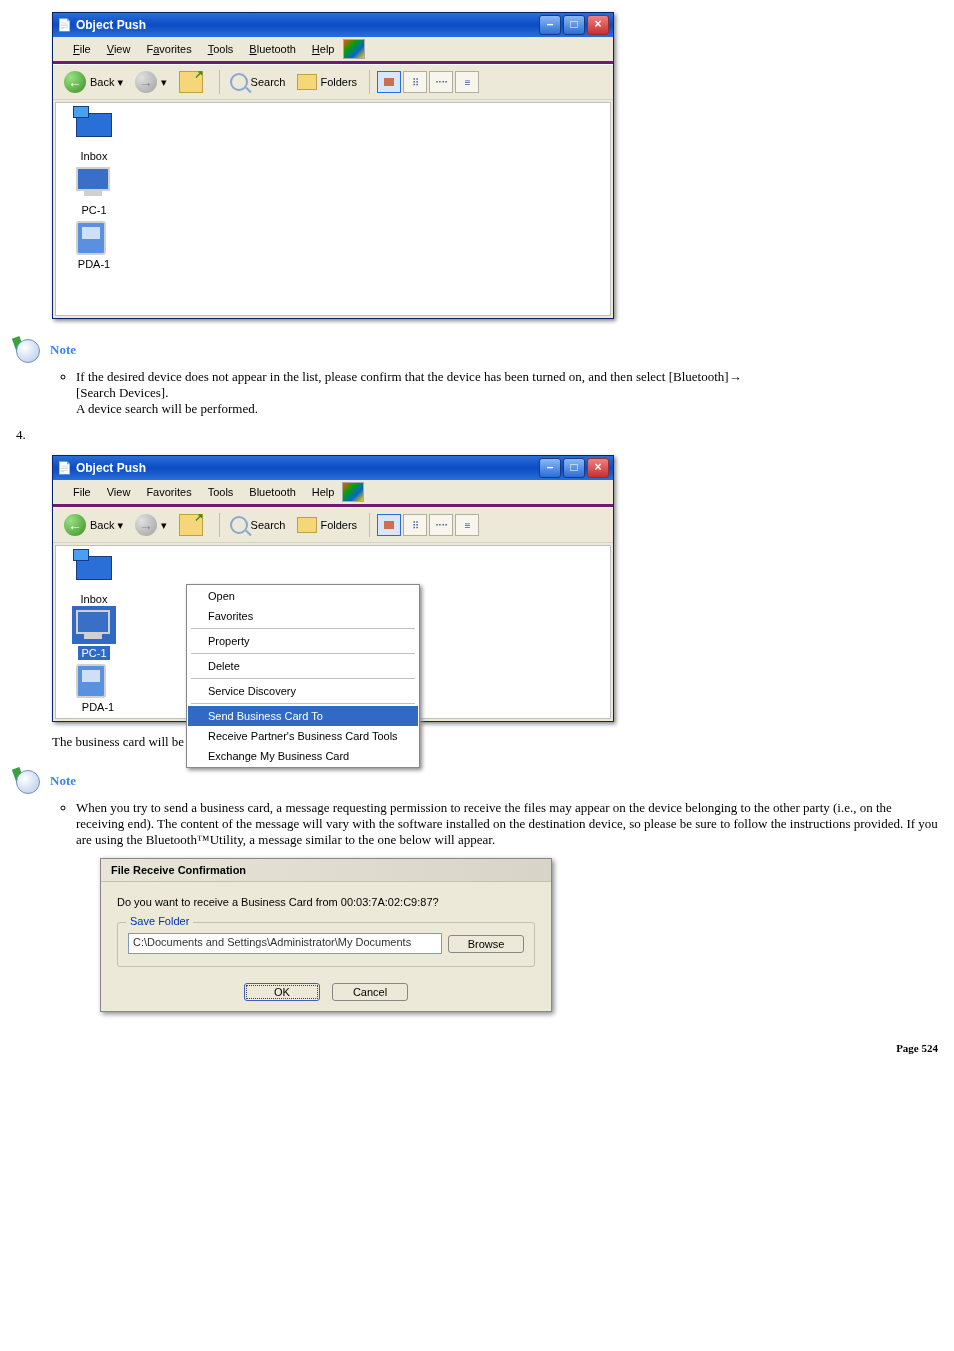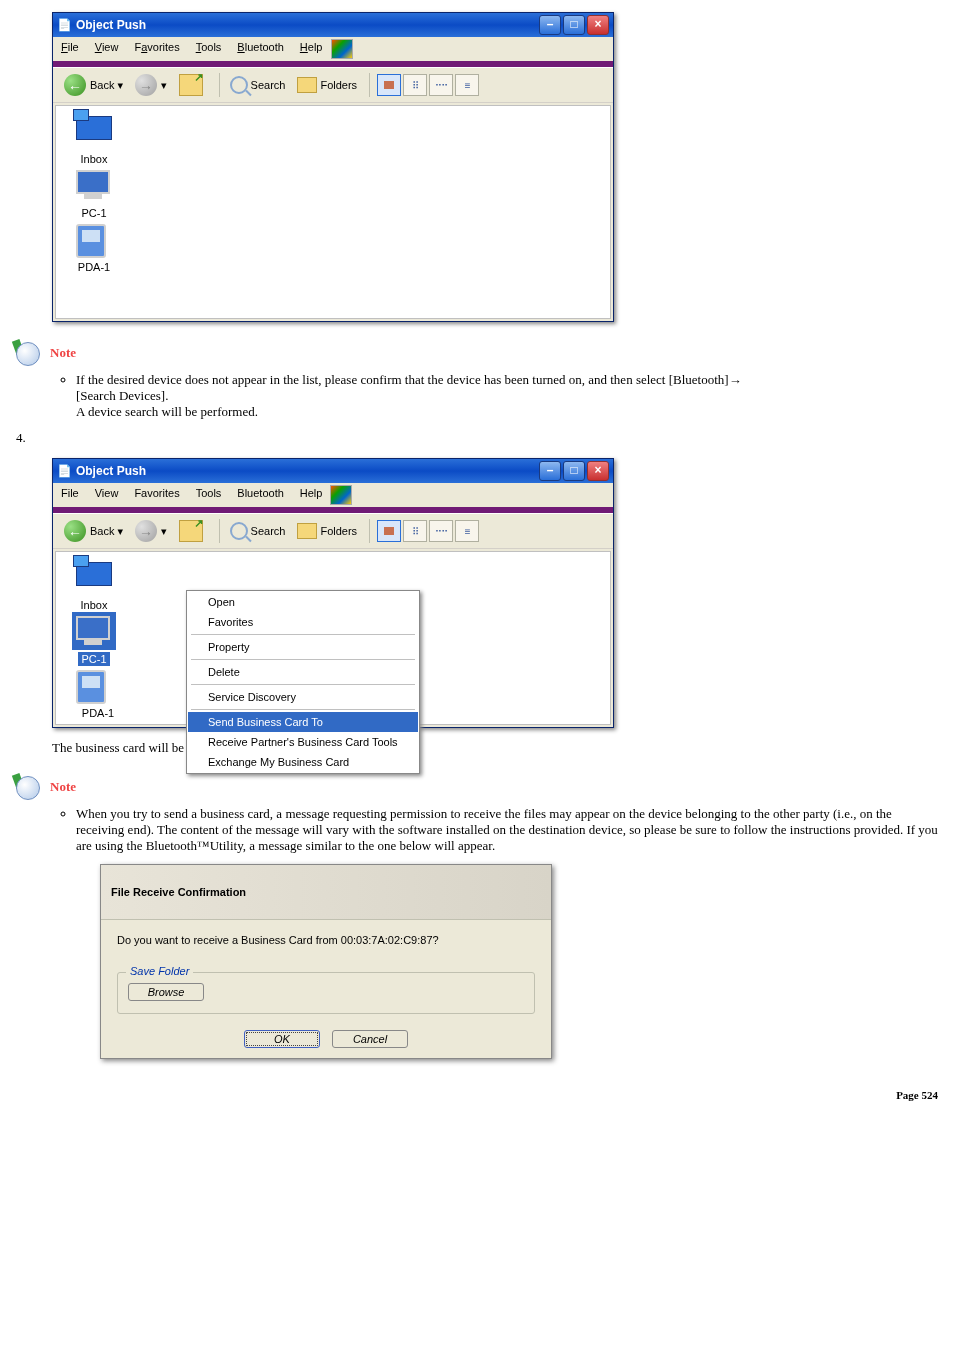--- a/index.html
+++ b/index.html
@@ -46,22 +46,23 @@
     font-family: Arial, sans-serif;
     line-height: 16px;
     font-size: 12px;
   }
   .winbtn.close { background: linear-gradient(to bottom, #f08080, #c83030); border-color: #903030; }
   .menubar {
     display: flex;
     background: #ece9d8;
     font-family: Tahoma, Arial, sans-serif;
     font-size: 11px;
-    padding: 2px 0;
-    border-bottom: 6px solid #701a75;
+    padding: 2px 12px;
+    border-bottom: 3px solid #701a75;
+    align-items: center;
   }
   .menubar span.menuitem {
     padding: 2px 8px;
   }
   .menubar span.menuitem u { text-decoration: underline; }
   .flag {
     width: 20px; height: 18px;
     background: linear-gradient(135deg, #ff4e00, #0aa000 33%, #0066cc 66%, #ffcc00);
     border: 1px solid #aaa;
   }
@@ -262,51 +263,50 @@
     position: absolute;
     right: 0; bottom: 0;
   }
   .note-icon .tag {
     width: 8px; height: 14px;
     background: #3aa040;
     position: absolute;
     left: 0; top: 0;
     transform: rotate(-20deg);
   }
-  .note-label { color: #ef4444; font-weight: bold; }
+  .note-label { color: #3b82f6; font-weight: bold; }
   ul.note-list {
     list-style-type: circle;
     margin: 2px 0 10px 40px;
     padding-left: 24px;
   }
   ul.note-list li { margin-bottom: 2px; }
   .content-text { margin: 12px 0 14px 40px; }
   .dialog {
     width: 450px;
     border: 1px solid #888;
     background: #ece9d8;
     margin: 6px 0 0 88px;
     font-family: Tahoma, Arial, sans-serif;
     font-size: 11px;
     box-shadow: 2px 2px 5px #888;
   }
   .dialog-title {
     background: linear-gradient(to right, #e8e4d8, #d8d4c8);
-    padding: 21px 10px;
+    padding: 5px 10px;
     font-weight: bold;
     border-bottom: 1px solid #c0c0b0;
   }
   .dialog-body { padding: 14px 16px 10px 16px; }
   .fieldset {
     border: 1px solid #c0c0b0;
     border-radius: 3px;
     padding: 10px 10px 12px 10px;
-    margin-top: 26px;
-    position: relative;
-    font-style: italic;
+    margin-top: 14px;
+    position: relative;
   }
   .fieldset .legend {
     position: absolute;
     top: -8px;
     left: 8px;
     background: #ece9d8;
     padding: 0 4px;
     color: #0033aa;
   }
   .field-row { display: flex; align-items: center; }
@@ -330,21 +330,20 @@
   .btn.focused {
     outline: 1px dotted #444;
     outline-offset: -3px;
     border: 1px solid #4060c0;
   }
   .dialog-buttons {
     display: flex;
     justify-content: center;
     gap: 12px;
     margin-top: 16px;
-    font-style: italic;
   }
   .page-footer {
     text-align: right;
     font-weight: bold;
     font-size: 11px;
     margin-top: 30px;
     padding-right: 4px;
   }
 </style>
 </head>
@@ -540,20 +539,21 @@
   <li>When you try to send a business card, a message requesting permission to receive the files may appear on the device belonging to the other party (i.e., on the receiving end). The content of the message will vary with the software installed on the destination device, so please be sure to follow the instructions provided. If you are using the Bluetooth™Utility, a message similar to the one below will appear.</li>
 </ul>
 
 <div class="dialog">
   <div class="dialog-title">File Receive Confirmation</div>
   <div class="dialog-body">
     <div>Do you want to receive a Business Card from 00:03:7A:02:C9:87?</div>
     <div class="fieldset">
       <span class="legend">Save Folder</span>
       <div class="field-row">
+        <div class="textfield">C:\Documents and Settings\Administrator\My Documents</div>
         <div class="btn">Browse</div>
       </div>
     </div>
     <div class="dialog-buttons">
       <div class="btn focused">OK</div>
       <div class="btn">Cancel</div>
     </div>
   </div>
 </div>
 

